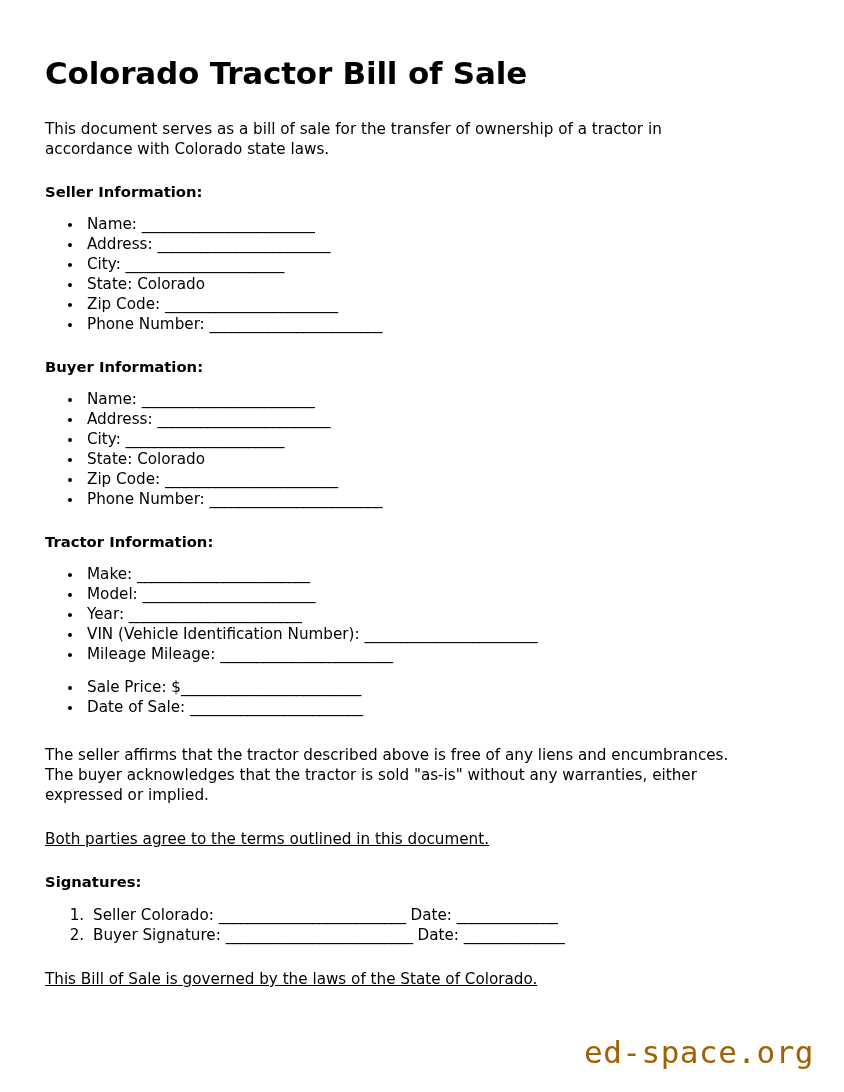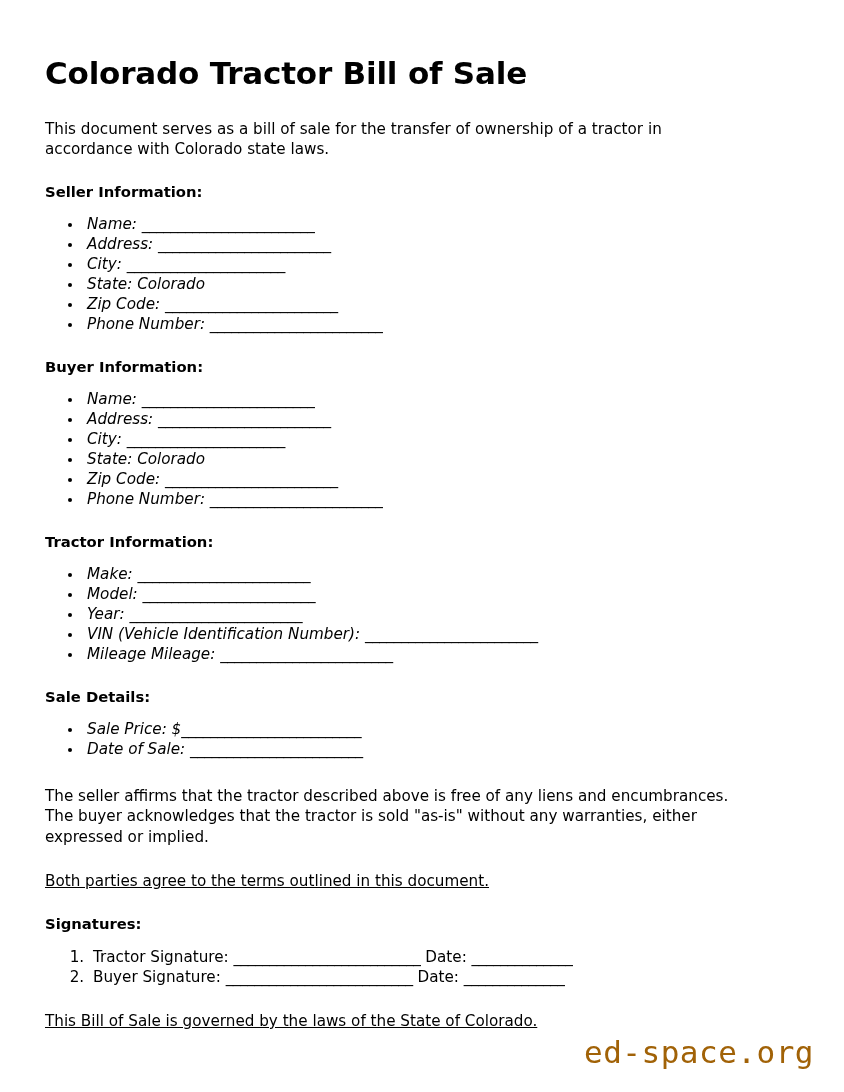--- a/index.html
+++ b/index.html
@@ -43,21 +43,21 @@
   h2.section {
     font-size: 14.8px;
     font-weight: bold;
     margin: 24px 0 0 0;
     line-height: 1.2;
   }
   ul.fields, ol.sig-list {
     margin: 13px 0 0 0;
     padding-left: 38px;
   }
-  ul.fields { list-style-type: disc; font-style: italic; }
+  ul.fields { list-style-type: disc; }
   ol.sig-list { list-style-type: decimal; padding-left: 44px; margin-top: 14px; }
   ul.fields li, ol.sig-list li {
     font-size: 15.2px;
     line-height: 1.32;
     padding-left: 4px;
     white-space: nowrap;
   }
   ul.fields li::marker { font-size: 13px; }
   .blank {
     letter-spacing: -0.4px;
@@ -104,33 +104,32 @@
 
   <h2 class="section">Tractor Information:</h2>
   <ul class="fields">
     <li><span>Make: </span><span class="blank">________________________</span></li>
     <li><span>Model: </span><span class="blank">________________________</span></li>
     <li><span>Year: </span><span class="blank">________________________</span></li>
     <li><span>VIN (Vehicle Identification Number): </span><span class="blank">________________________</span></li>
     <li><span>Mileage Mileage: </span><span class="blank">________________________</span></li>
   </ul>
 
-  <h2 class="section">Sale Details:</h2>
   <ul class="fields">
     <li><span>Sale Price: $</span><span class="blank">_________________________</span></li>
     <li><span>Date of Sale: </span><span class="blank">________________________</span></li>
   </ul>
 
   <p class="para">The seller affirms that the tractor described above is free of any liens and encumbrances. The buyer acknowledges that the tractor is sold "as-is" without any warranties, either expressed or implied.</p>
 
   <p class="para tight">Both parties agree to the terms outlined in this document.</p>
 
   <h2 class="section">Signatures:</h2>
   <ol class="sig-list">
-    <li><span>Tractor Signature: </span><span class="blank">__________________________</span><span> Date: </span><span class="blank">______________</span></li>
+    <li><span>Seller Colorado: </span><span class="blank">__________________________</span><span> Date: </span><span class="blank">______________</span></li>
     <li><span>Buyer Signature: </span><span class="blank">__________________________</span><span> Date: </span><span class="blank">______________</span></li>
   </ol>
 
   <p class="para tight">This Bill of Sale is governed by the laws of the State of Colorado.</p>
 
   <div class="footer-mark">ed-space.org</div>
 
 </div>
 
 </body></html>

